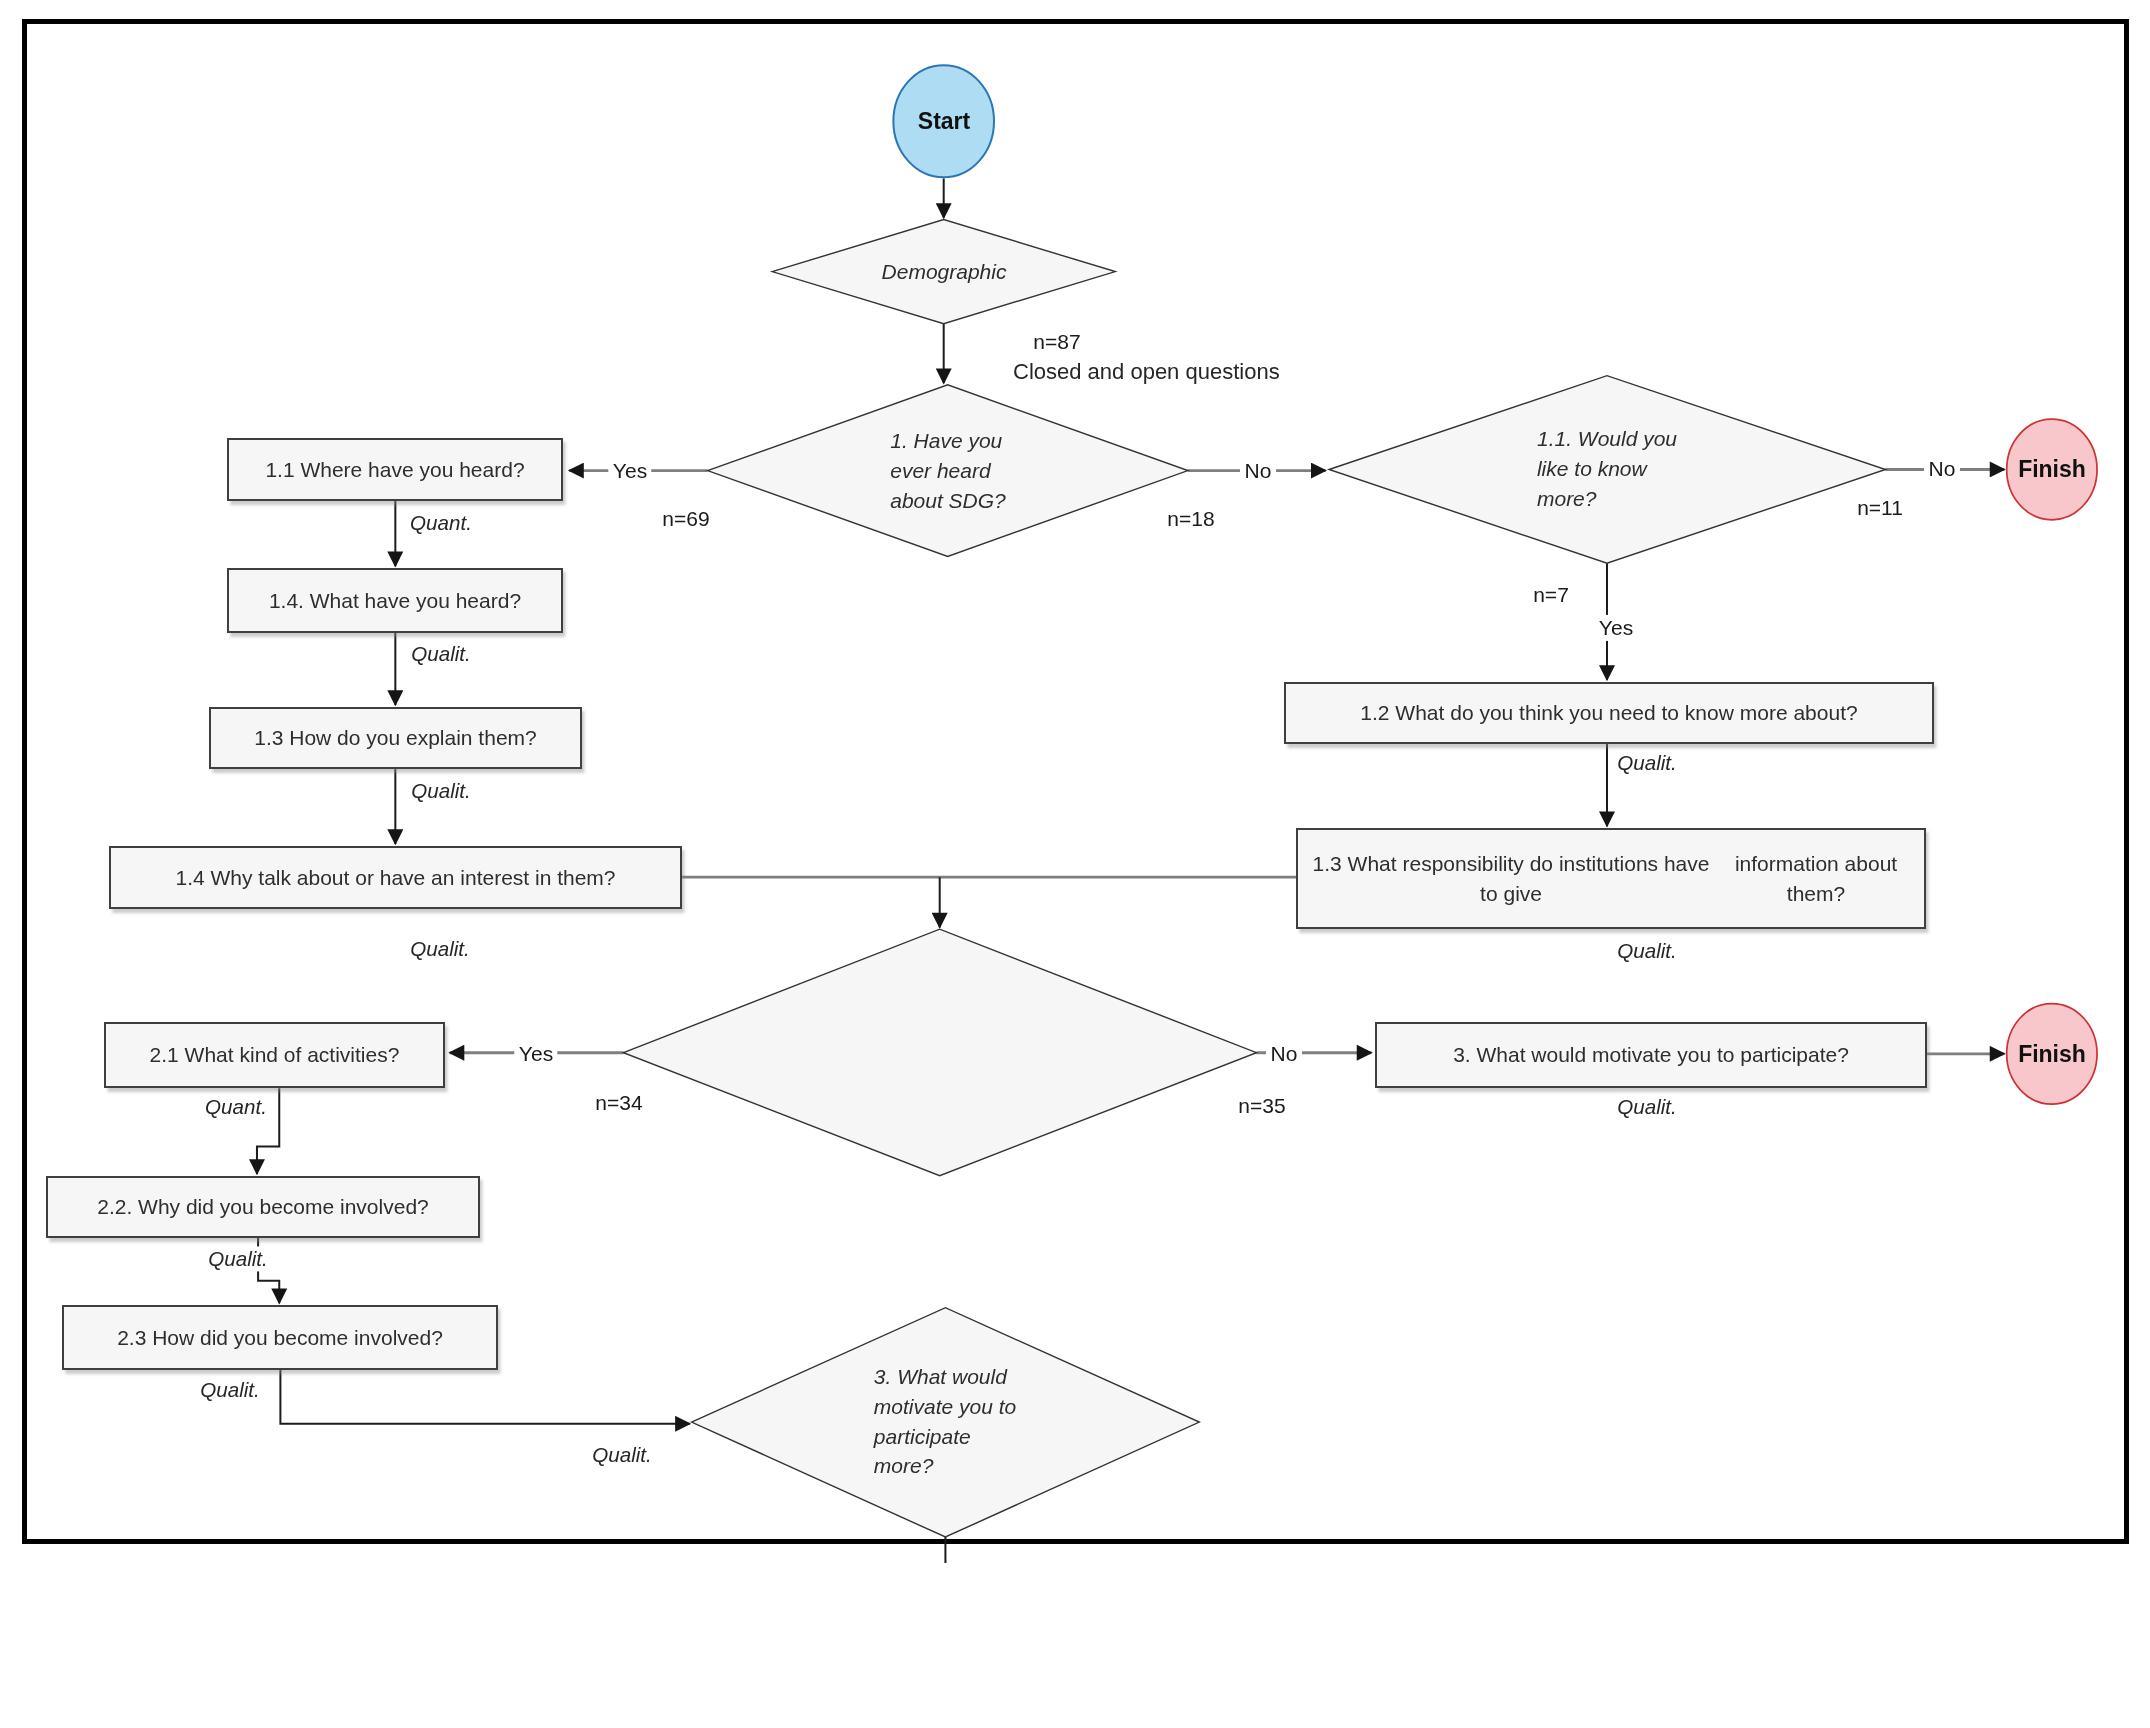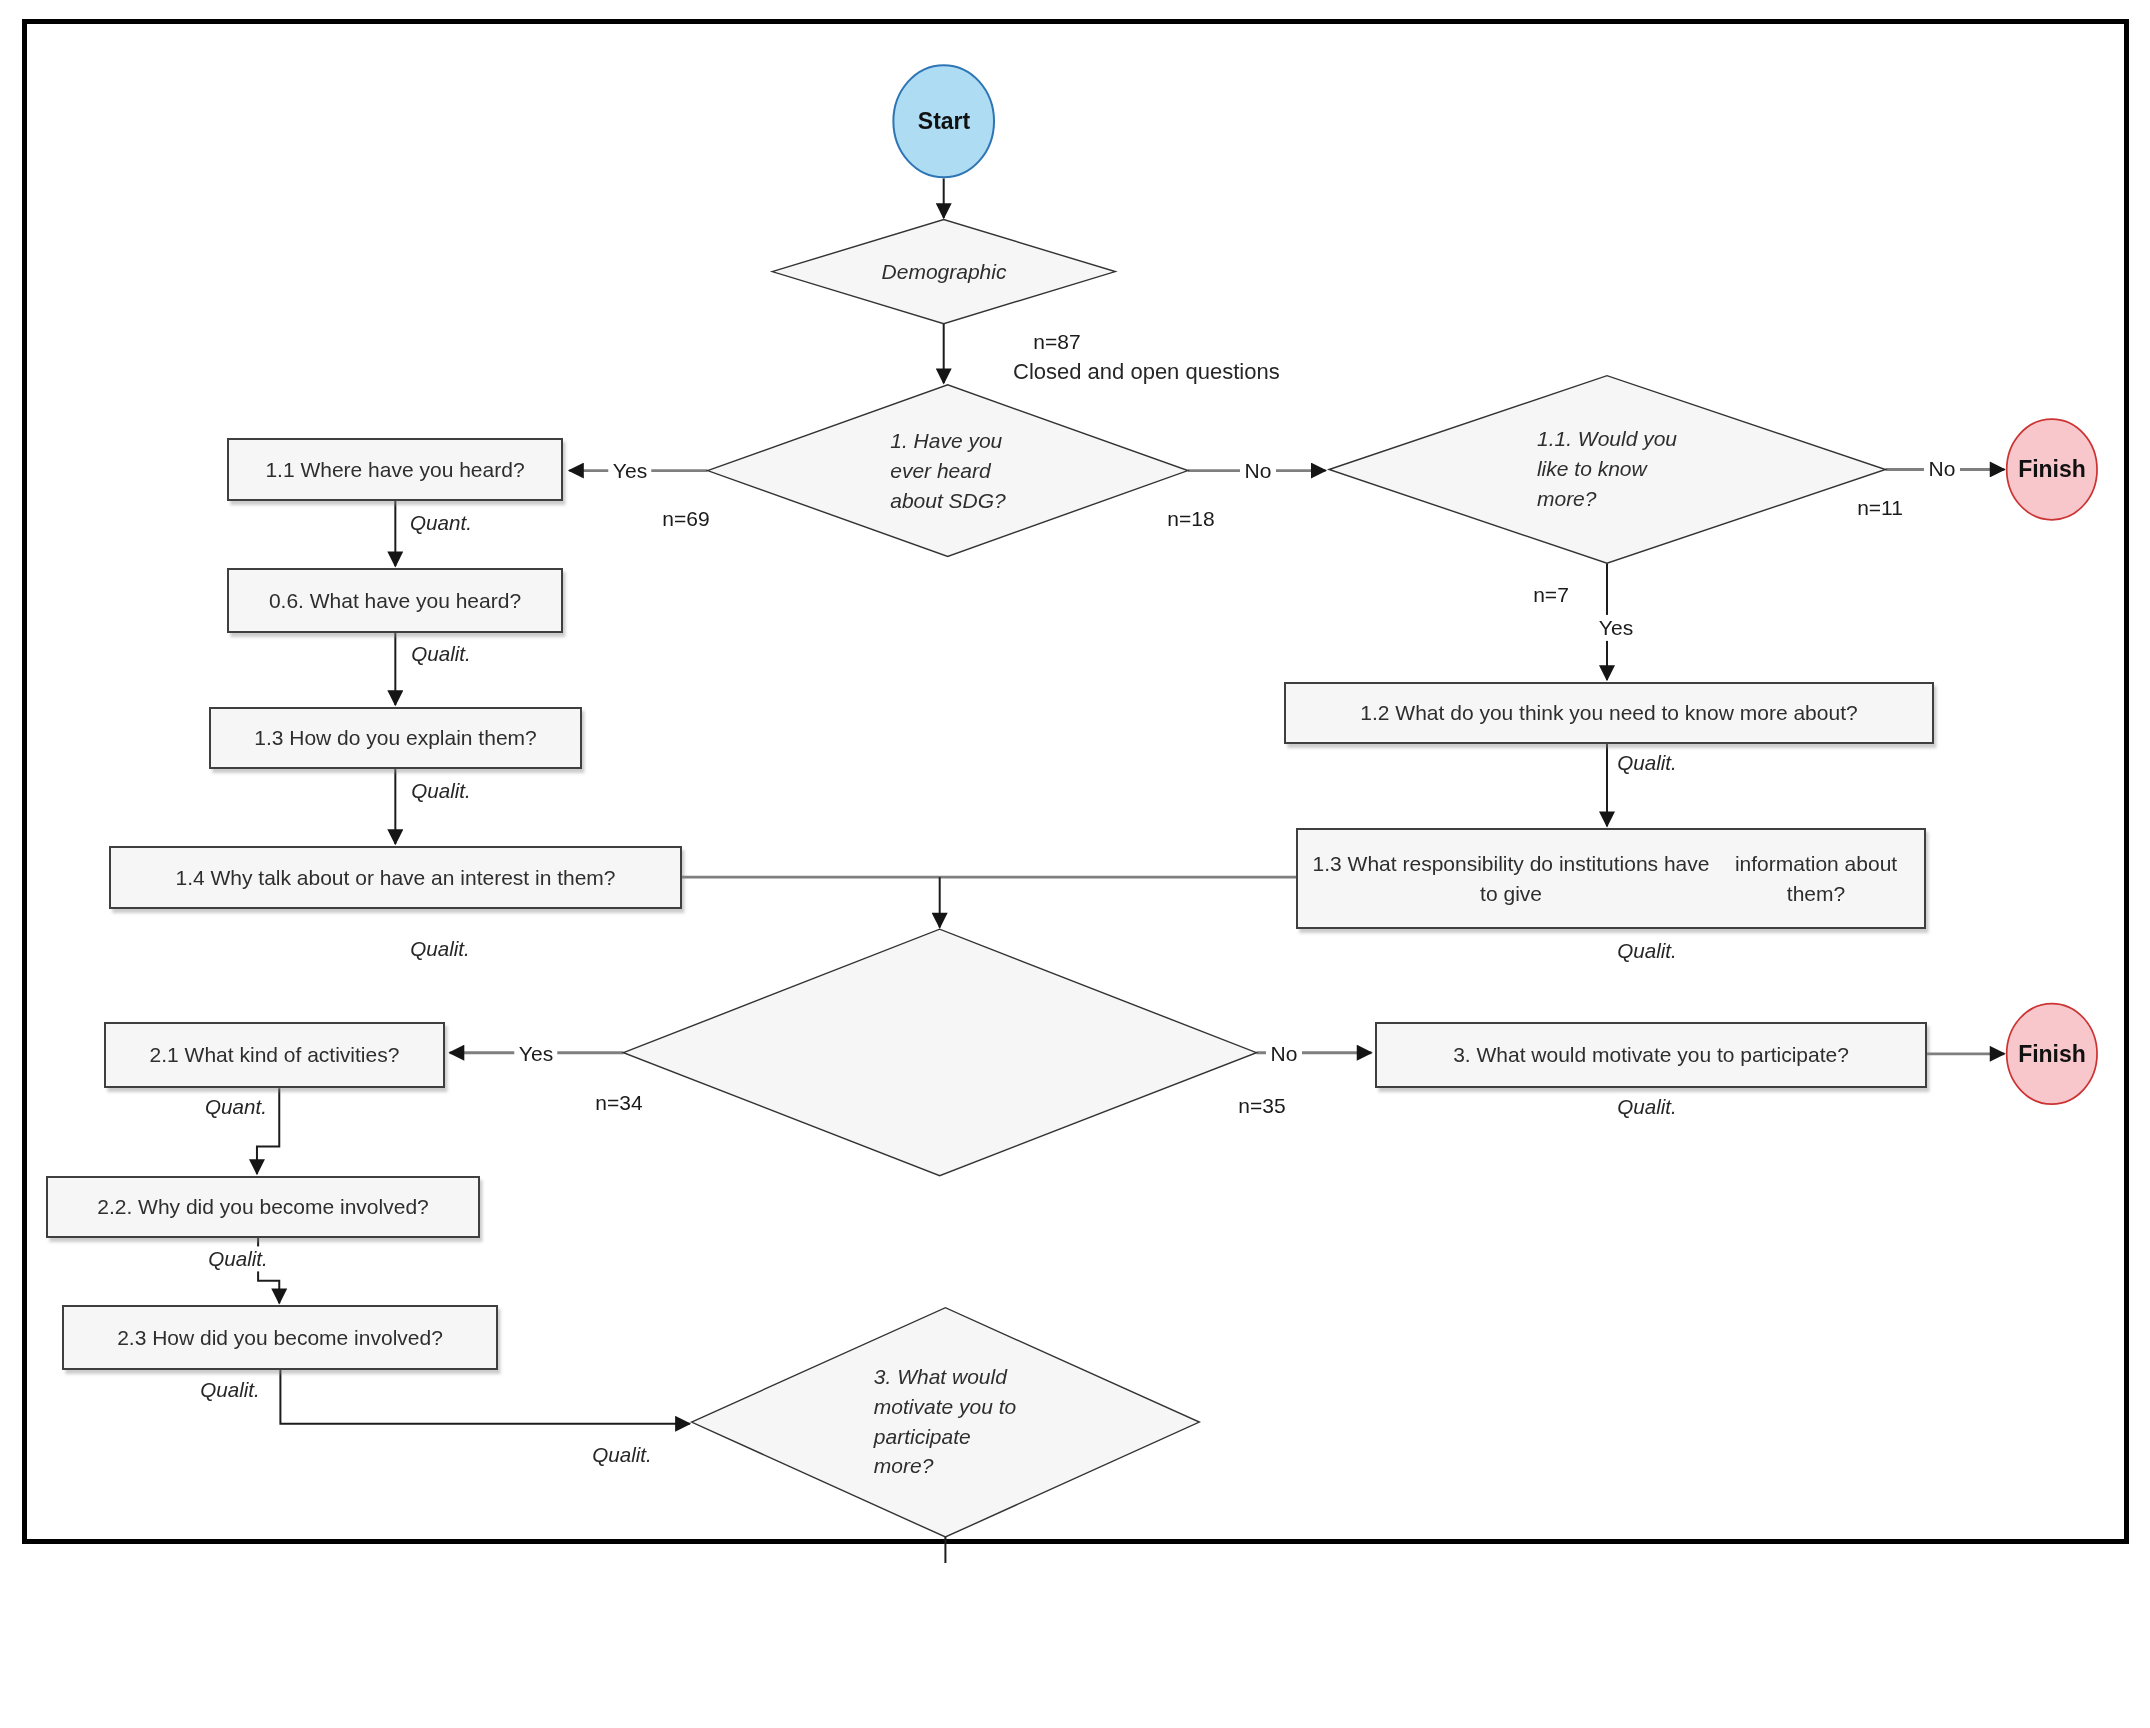--- a/index.html
+++ b/index.html
@@ -117,21 +117,21 @@
     <span>3. What would</span>
     <span>motivate you to</span>
     <span>participate</span>
     <span>more?</span>
   </div>
 
   <div class="pbox" style="left:227px;top:438px;width:336px;height:63px">
     <span>1.1 Where have you heard?</span>
     </div>
   <div class="pbox" style="left:227px;top:568px;width:336px;height:65px">
-    <span>0.6. What have you heard?</span>
+    <span>1.4. What have you heard?</span>
     </div>
   <div class="pbox" style="left:209px;top:707px;width:373px;height:62px">
     <span>1.3 How do you explain them?</span>
     </div>
   <div class="pbox" style="left:109px;top:846px;width:573px;height:63px">
     <span>1.4 Why talk about or have an interest in them?</span>
     </div>
   <div class="pbox" style="left:1284px;top:682px;width:650px;height:62px">
     <span>1.2 What do you think you need to know more about?</span>
     </div>

